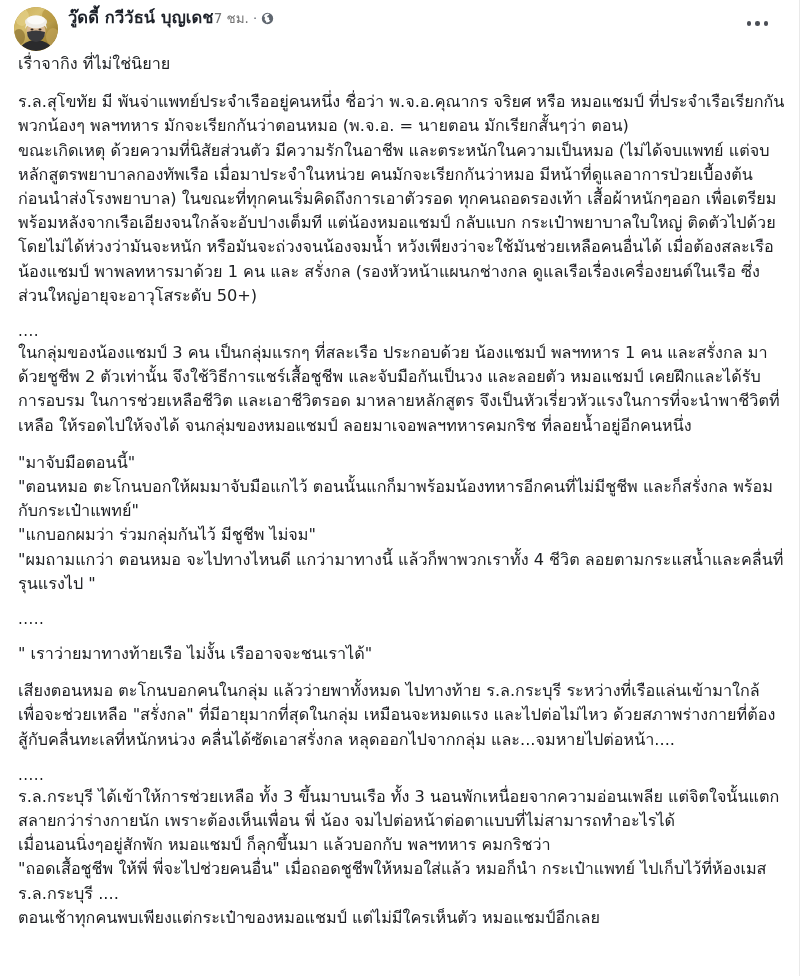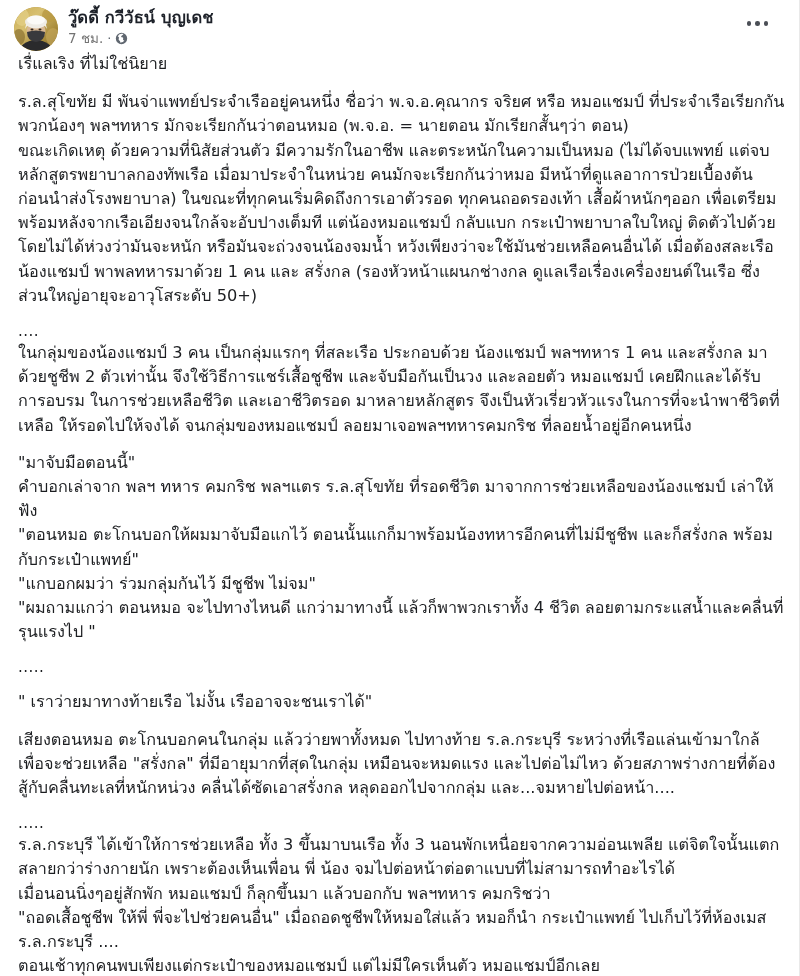--- a/index.html
+++ b/index.html
@@ -45,21 +45,21 @@
     position: relative;
     background: #b99c46;
     margin-top: 1px;
   }
   .avatar svg { display: block; }
 
   .header-text {
     margin-left: 10px;
     padding-top: 1px;
     display: flex;
-    flex-direction: column;
+    flex-direction: row;
     justify-content: flex-start;
   }
 
   .author-name {
     font-size: 16.5px;
     font-weight: bold;
     color: #1d2129;
     line-height: 21px;
     letter-spacing: 0.1px;
     white-space: nowrap;
@@ -190,32 +190,31 @@
 
     <div class="menu-dots">
       <span></span>
       <span></span>
       <span></span>
     </div>
   </div>
 
   <div class="post-body">
 
-    <p class="para headline">เรื่แลเริง ที่ไม่ใช่นิยาย</p>
+    <p class="para headline">เรื่าจากิง ที่ไม่ใช่นิยาย</p>
 
     <p class="para">ร.ล.สุโขทัย มี พันจ่าแพทย์ประจำเรืออยู่คนหนึ่ง ชื่อว่า พ.จ.อ.คุณากร จริยศ หรือ หมอแชมป์ ที่ประจำเรือเรียกกัน พวกน้องๆ พลฯทหาร มักจะเรียกกันว่าตอนหมอ (พ.จ.อ. = นายตอน มักเรียกสั้นๆว่า ตอน)
 ขณะเกิดเหตุ ด้วยความที่นิสัยส่วนตัว มีความรักในอาชีพ และตระหนักในความเป็นหมอ (ไม่ได้จบแพทย์ แต่จบหลักสูตรพยาบาลกองทัพเรือ เมื่อมาประจำในหน่วย คนมักจะเรียกกันว่าหมอ มีหน้าที่ดูแลอาการป่วยเบื้องต้น ก่อนนำส่งโรงพยาบาล) ในขณะที่ทุกคนเริ่มคิดถึงการเอาตัวรอด ทุกคนถอดรองเท้า เสื้อผ้าหนักๆออก เพื่อเตรียมพร้อมหลังจากเรือเอียงจนใกล้จะอับปางเต็มที แต่น้องหมอแชมป์ กลับแบก กระเป๋าพยาบาลใบใหญ่ ติดตัวไปด้วย โดยไม่ได้ห่วงว่ามันจะหนัก หรือมันจะถ่วงจนน้องจมน้ำ หวังเพียงว่าจะใช้มันช่วยเหลือคนอื่นได้ เมื่อต้องสละเรือ น้องแชมป์ พาพลทหารมาด้วย 1 คน และ สรั่งกล (รองหัวหน้าแผนกช่างกล ดูแลเรือเรื่องเครื่องยนต์ในเรือ ซึ่งส่วนใหญ่อายุจะอาวุโสระดับ 50+)</p>
 
     <p class="para dots">....</p>
 
     <p class="para">ในกลุ่มของน้องแชมป์ 3 คน เป็นกลุ่มแรกๆ ที่สละเรือ ประกอบด้วย น้องแชมป์ พลฯทหาร 1 คน และสรั่งกล มาด้วยชูชีพ 2 ตัวเท่านั้น จึงใช้วิธีการแชร์เสื้อชูชีพ และจับมือกันเป็นวง และลอยตัว หมอแชมป์ เคยฝึกและได้รับการอบรม ในการช่วยเหลือชีวิต และเอาชีวิตรอด มาหลายหลักสูตร จึงเป็นหัวเรี่ยวหัวแรงในการที่จะนำพาชีวิตที่เหลือ ให้รอดไปให้จงได้ จนกลุ่มของหมอแชมป์ ลอยมาเจอพลฯทหารคมกริช ที่ลอยน้ำอยู่อีกคนหนึ่ง</p>
 
     <p class="para gap-before">"มาจับมือตอนนี้"</p>
 
-    <p class="para">คำบอกเล่าจาก พลฯ ทหาร คมกริช พลฯแตร ร.ล.สุโขทัย ที่รอดชีวิต มาจากการช่วยเหลือของน้องแชมป์ เล่าให้ฟัง</p>
 
     <p class="para">"ตอนหมอ ตะโกนบอกให้ผมมาจับมือแกไว้ ตอนนั้นแกก็มาพร้อมน้องทหารอีกคนที่ไม่มีชูชีพ และก็สรั่งกล พร้อมกับกระเป๋าแพทย์"</p>
 
     <p class="para">"แกบอกผมว่า ร่วมกลุ่มกันไว้ มีชูชีพ ไม่จม"</p>
 
     <p class="para">"ผมถามแกว่า ตอนหมอ จะไปทางไหนดี แกว่ามาทางนี้ แล้วก็พาพวกเราทั้ง 4 ชีวิต ลอยตามกระแสน้ำและคลื่นที่รุนแรงไป "</p>
 
     <p class="para dots">.....</p>
 
 

